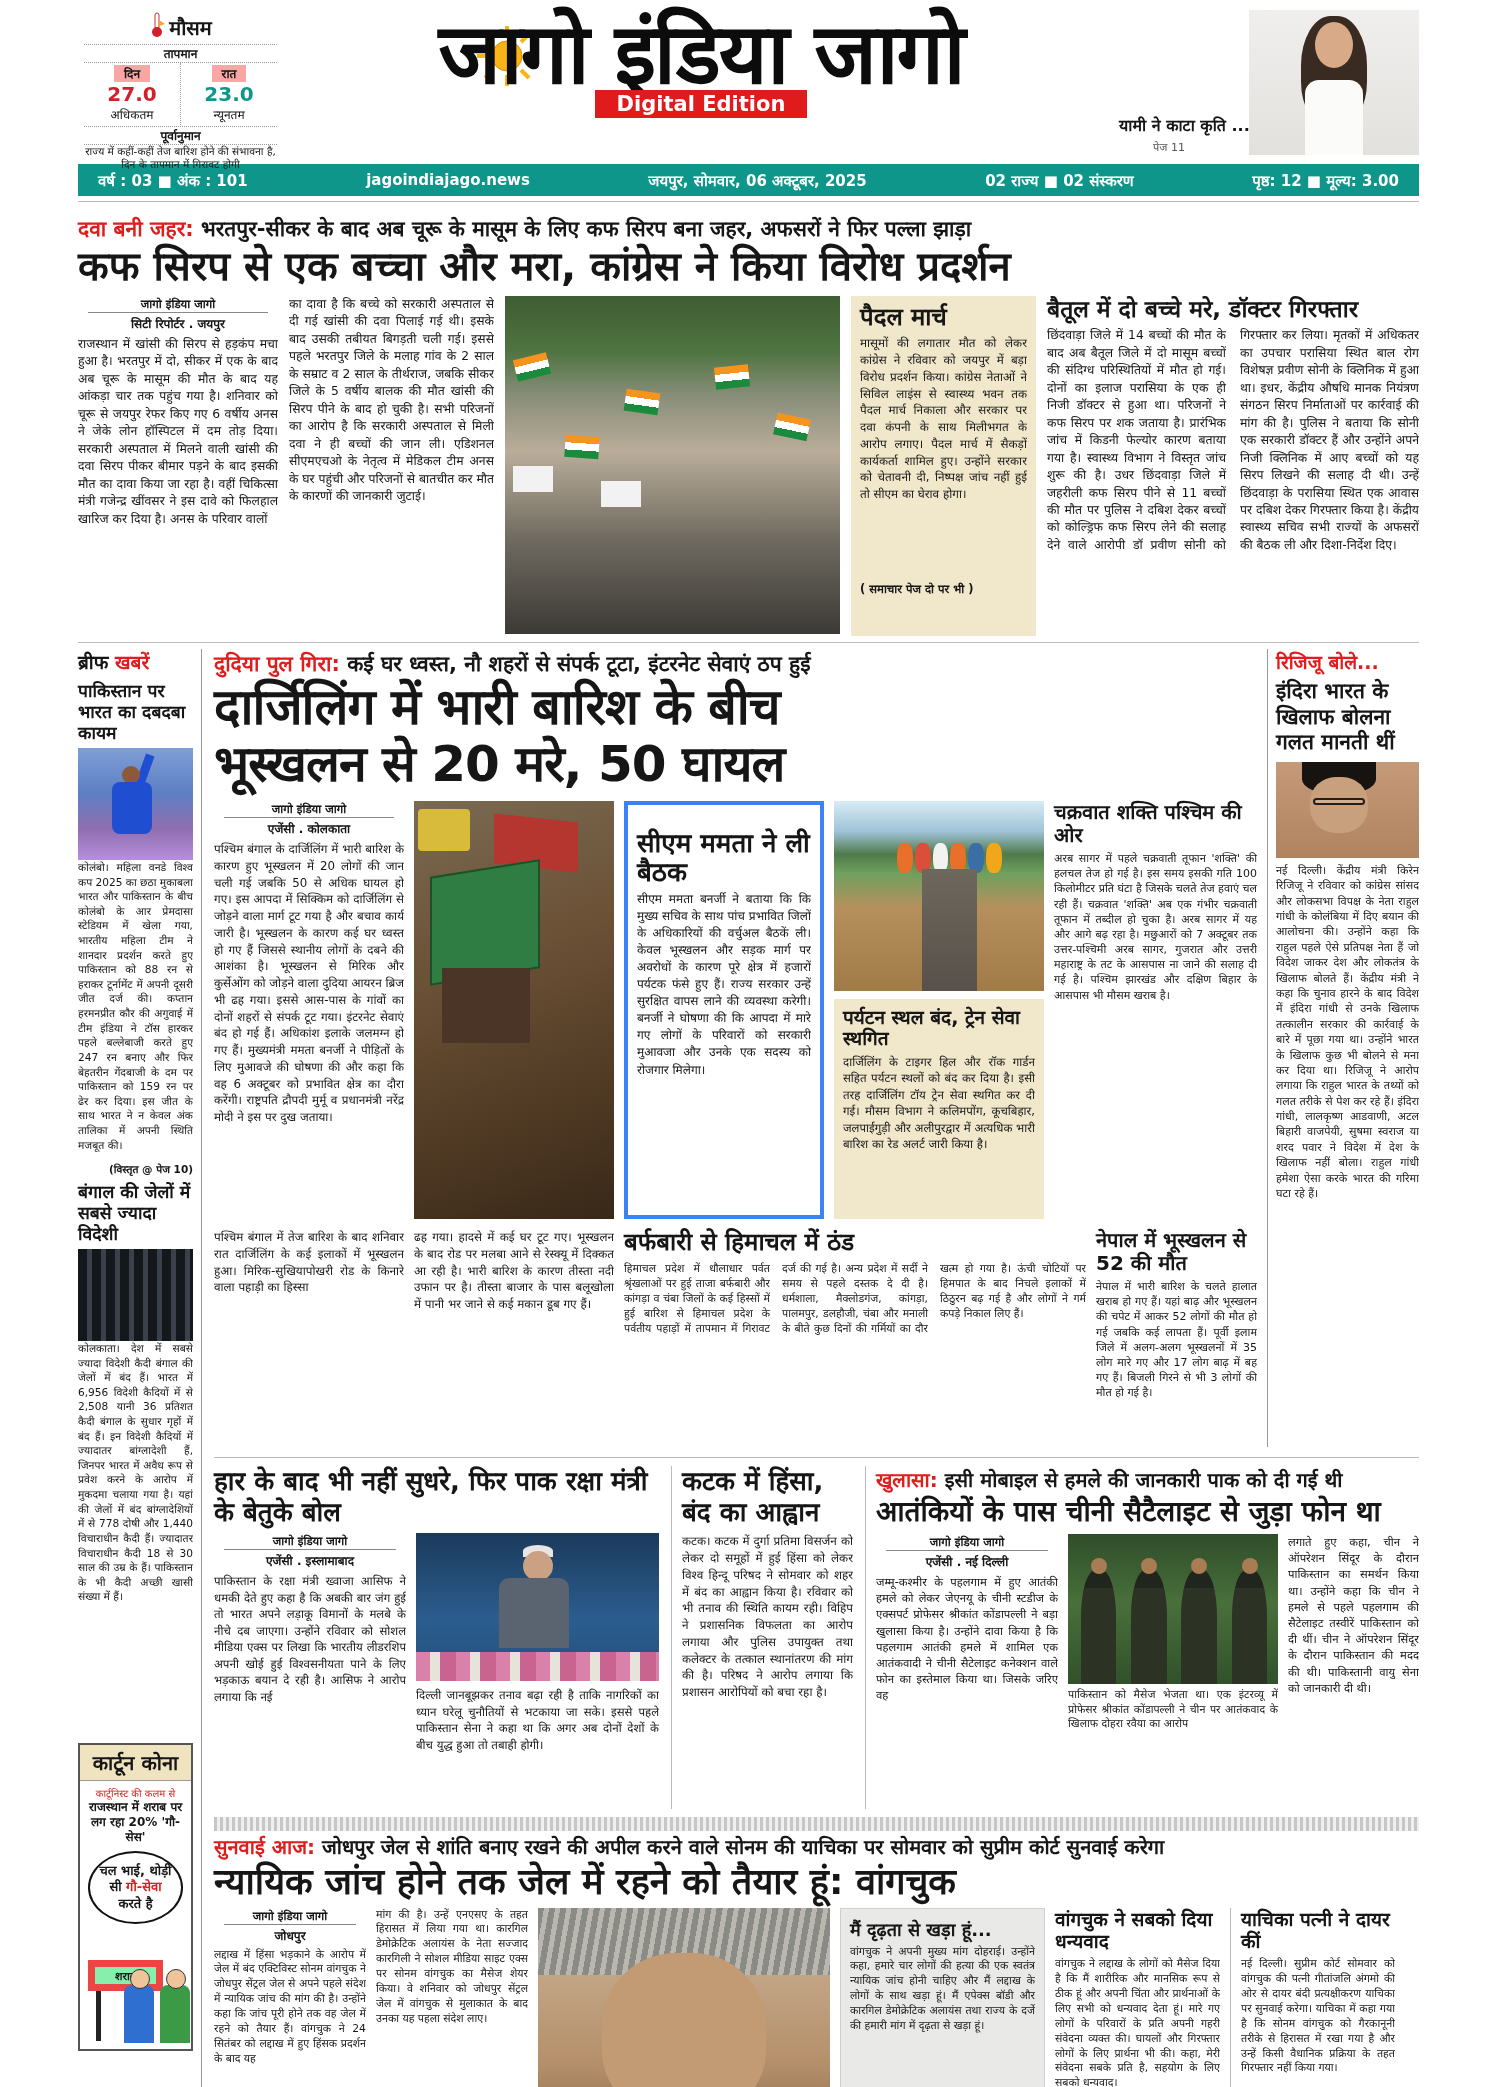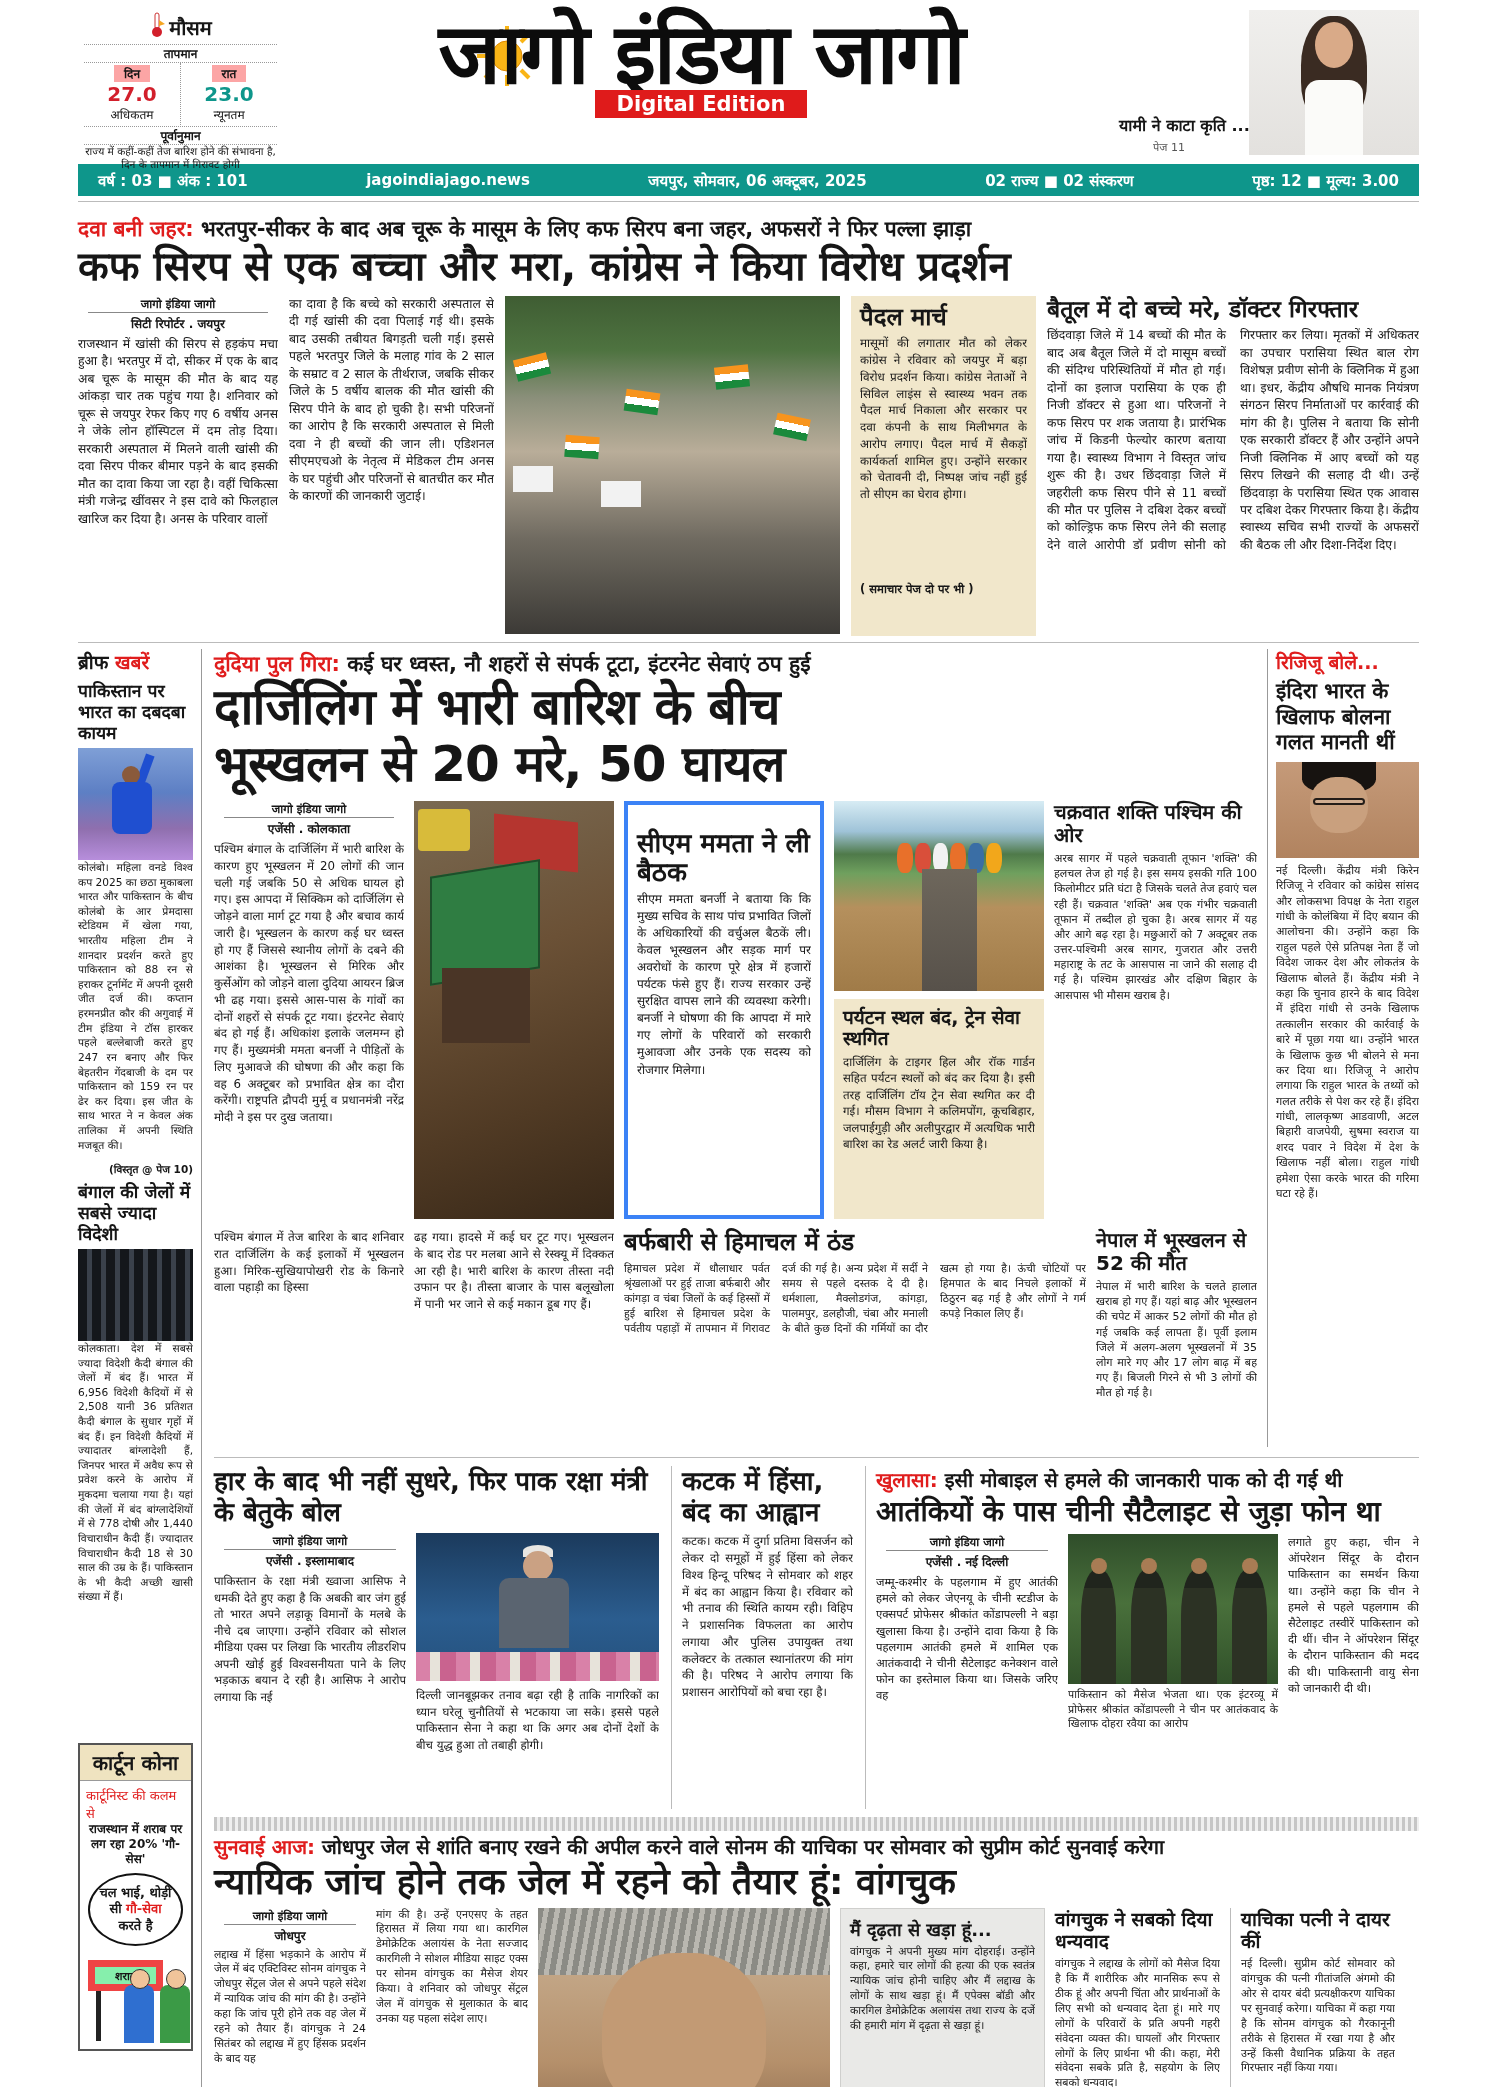--- a/index.html
+++ b/index.html
@@ -187,21 +187,21 @@
   .wg-col { width:165px; flex:none; }
   .wg-col + .wg-col { border-left:1px solid #bbb; padding-left:10px; }
   .wg-h { font-size:19px; font-weight:800; line-height:1.2; margin-bottom:4px; }
   .sm-txt { font-size:10.8px; line-height:1.38; text-align:justify; overflow:hidden; }
 
   
   .cartoon { border:2px solid #555; margin-top:10px; }
   .cartoon-title { background:#efe3c0; font-size:20px; font-weight:800;
     text-align:center; padding:4px 0; border-bottom:1px solid #999; }
   .cartoon-body { padding:5px 6px; position:relative; height:268px; }
-  .cartoon-credit { color:#e01d1d; font-size:13px; text-align:left; }
+  .cartoon-credit { color:#e01d1d; font-size:10px; text-align:center; }
   .cartoon-cap { font-size:12px; font-weight:bold; text-align:center; line-height:1.25; }
   .bubble { border:2px solid #111; border-radius:50%; padding:10px 6px; text-align:center;
     font-size:13px; font-weight:bold; margin:6px 2px; background:#fff; line-height:1.25; }
   .signpost { position:absolute; left:8px; bottom:58px; background:#86efac;
     border:7px solid #ef4444; font-size:11px; font-weight:bold; padding:1px 20px; }
   .pole { position:absolute; left:16px; bottom:8px; width:5px; height:52px; background:#222; }
   .toon { position:absolute; bottom:6px; width:30px; height:58px; border-radius:8px 8px 0 0; }
   .toon::before { content:""; position:absolute; top:-16px; left:6px; width:18px; height:18px;
     background:#f0c49a; border-radius:50%; border:1px solid #333; }
   .toon-a { left:44px; background:#2f6fd0; }

